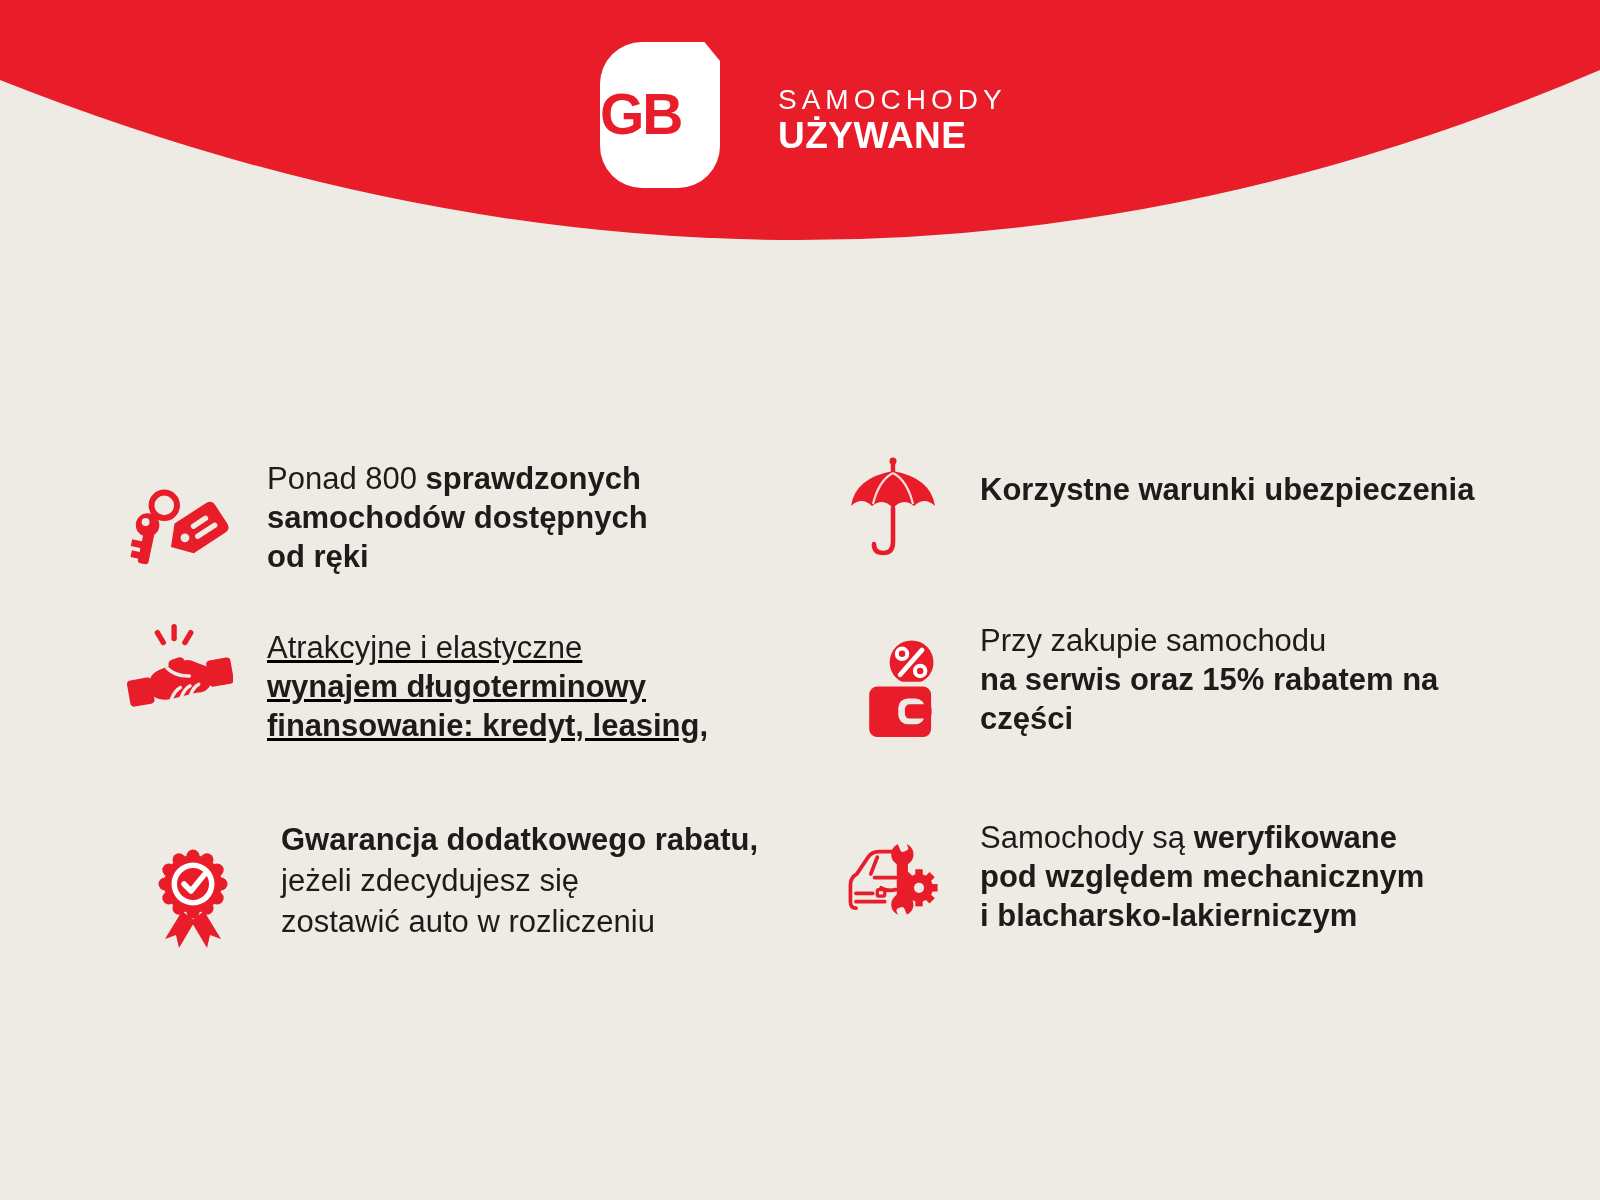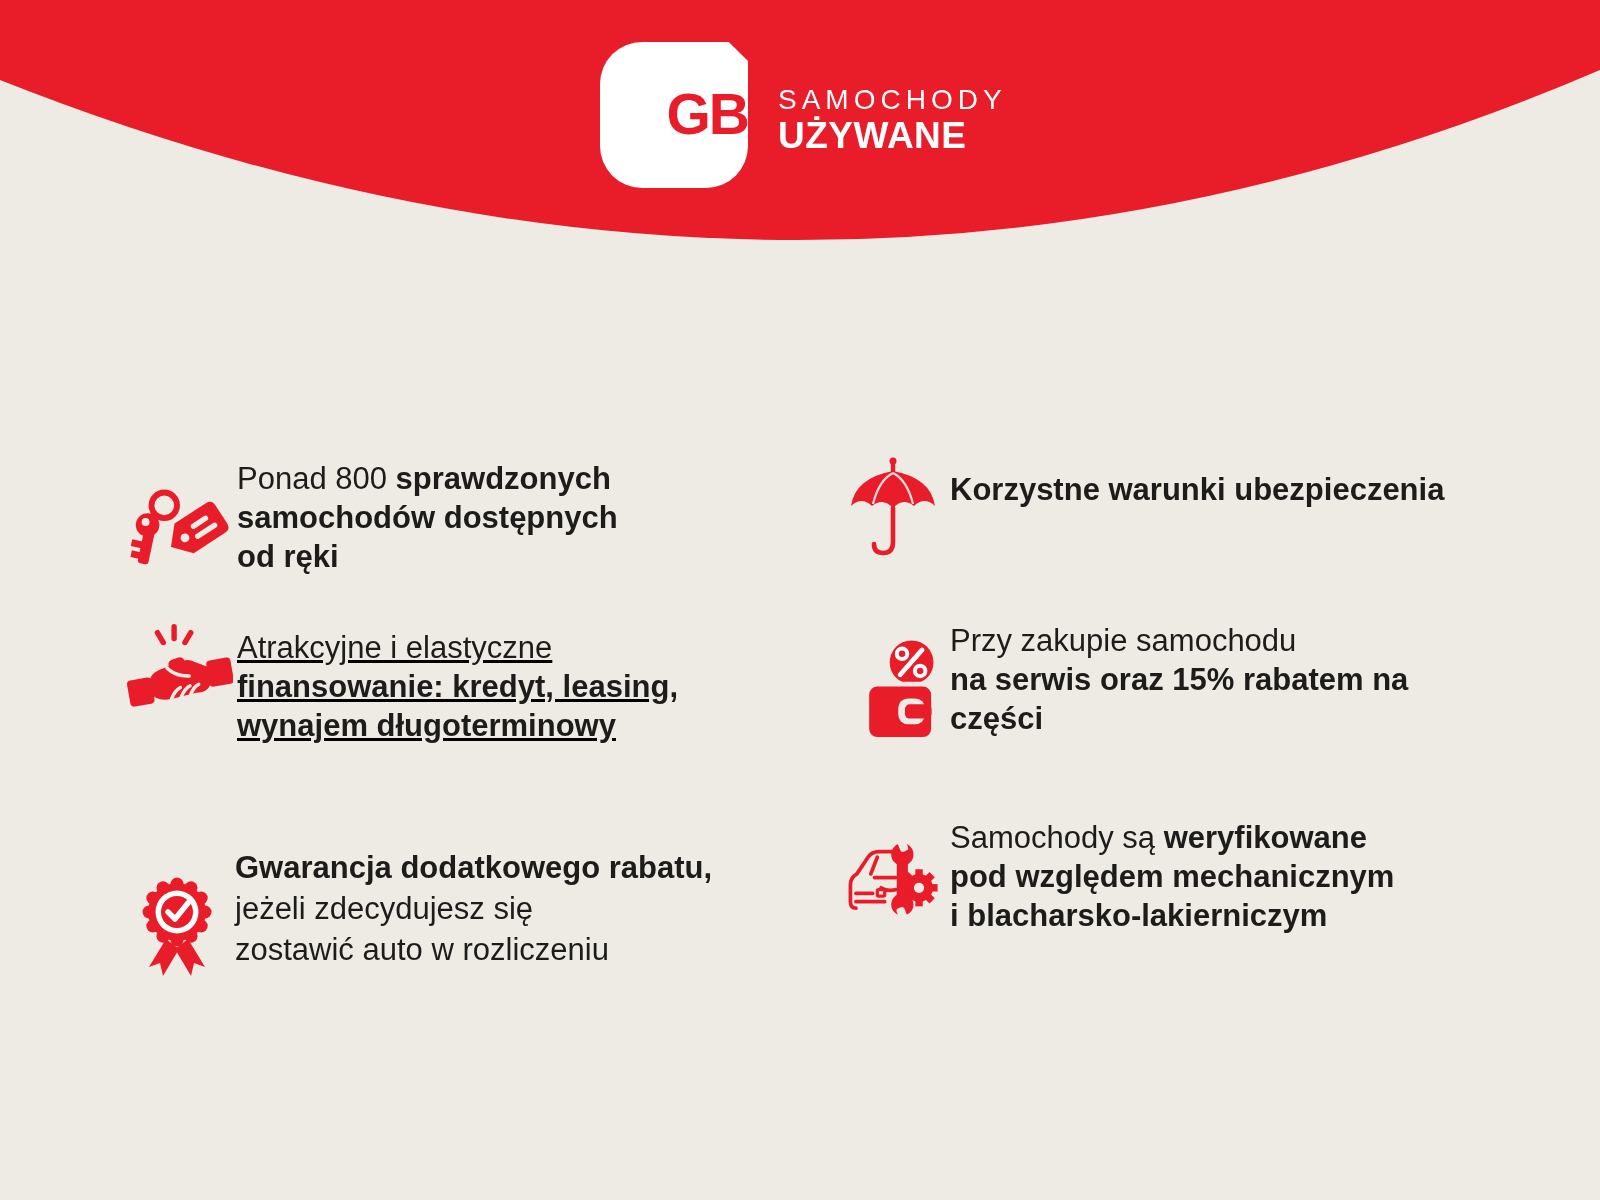--- a/index.html
+++ b/index.html
@@ -10,47 +10,47 @@
   }
   html,body{margin:0;padding:0;}
   .canvas{
     position:relative;width:1600px;height:1200px;
     background:var(--bg);overflow:hidden;
     font-family:"Liberation Sans",sans-serif;
   }
   
   .header-svg{position:absolute;left:0;top:0;display:block;}
   .logo-tile{
-    position:absolute;left:600px;top:42px;width:148px;height:146px;
+    position:absolute;left:600px;top:42px;width:120px;height:146px;
     background:var(--white);
     border-radius:42px 0 42px 42px;
     clip-path:polygon(0 0,87% 0,100% 13%,100% 100%,0 100%);
-    display:flex;align-items:center;justify-content:flex-end;
+    display:flex;align-items:center;justify-content:flex-start;
   }
   .logo-monogram{
     color:var(--red);font-size:57px;font-weight:800;letter-spacing:-2px;
     transform:translateY(-1px);
   }
   .brand-text{position:absolute;left:778px;top:84px;color:var(--white);}
   .brand-line1{font-size:28px;font-weight:400;letter-spacing:5px;line-height:32px;}
   .brand-line2{font-size:37px;font-weight:800;letter-spacing:0.5px;line-height:40px;}
   
-  .item{position:absolute;display:flex;}
+  .item{position:absolute;display:flex;gap:30px;}
   .item .icon{flex:0 0 auto;}
   .col-l .icon{width:112px;}
   .col-r .icon{width:107px;}
   .item-lines{white-space:nowrap;color:var(--ink);font-size:31px;line-height:39px;font-weight:400;}
   .item-lines .b{font-weight:700;}
   #item1{left:125px;top:455px;}
   #item1 .icon svg{margin-top:18px;}
   #item1 .item-lines{margin-top:4px;}
   #item2{left:125px;top:610px;text-decoration:underline;}
   #item2 .icon svg{margin-top:8px;}
   #item2 .item-lines{margin-top:18px;}
-  #item3{left:123px;top:815px;margin-top:28px;}
+  #item3{left:139px;top:815px;}
   #item3 .icon svg{margin-top:14px;}
   #item3 .item-lines{margin-top:4px;line-height:41px;}
   #item4{left:843px;top:450px;}
   #item4 .icon svg{margin-top:4px;}
   #item4 .item-lines{margin-top:20px;}
   #item5{left:843px;top:615px;}
   #item5 .icon svg{margin-top:14px;}
   #item5 .item-lines{margin-top:6px;}
   #item6{left:843px;top:812px;}
   #item6 .icon svg{margin-top:16px;}
@@ -119,22 +119,22 @@
             <path d="M45,48 Q52,58 66,60"></path>
             <path d="M44,80 Q49,72 55,70"></path>
             <path d="M54,80 Q59,72 65,70"></path>
             <path d="M64,79 Q69,71 74,70"></path>
           </g>
         </g>
       </svg>
     </div>
     <div class="item-lines">
         <div><span>Atrakcyjne i elastyczne</span></div>
+        <div><span class="b">wynajem długoterminowy</span></div>
         <div><span class="b">finansowanie: kredyt, leasing,</span></div>
-        <div><span class="b">wynajem długoterminowy</span></div>
       </div>
   </div>
 
   <div class="item col-l" id="item3">
     <div class="icon">
       <svg width="108" height="125" viewBox="0 0 100 125">
         <g fill="var(--red)">
           <path d="M39,82 L22,110 L33,106 L36,119 L52,92 Z"></path>
           <path d="M61,82 L78,110 L67,106 L64,119 L48,92 Z"></path>
           <circle cx="78" cy="55" r="6.5"></circle>

